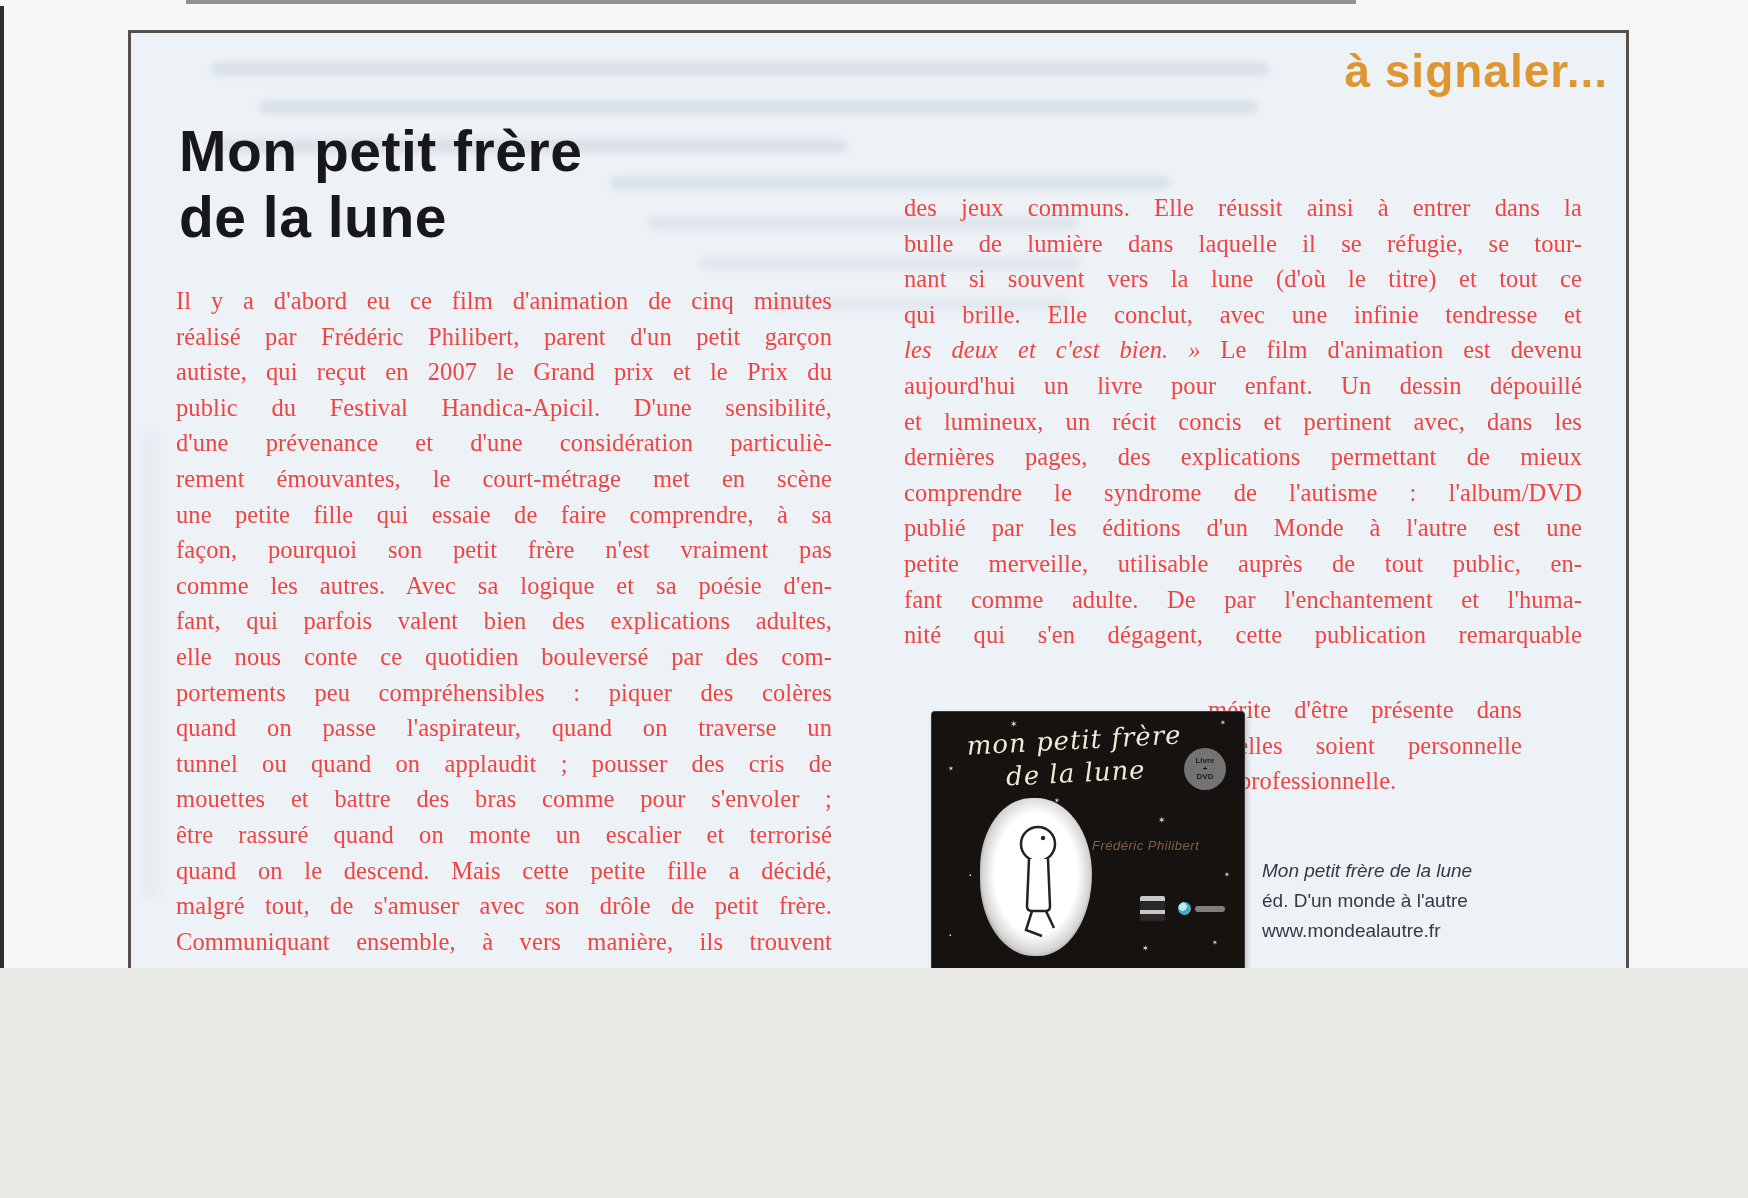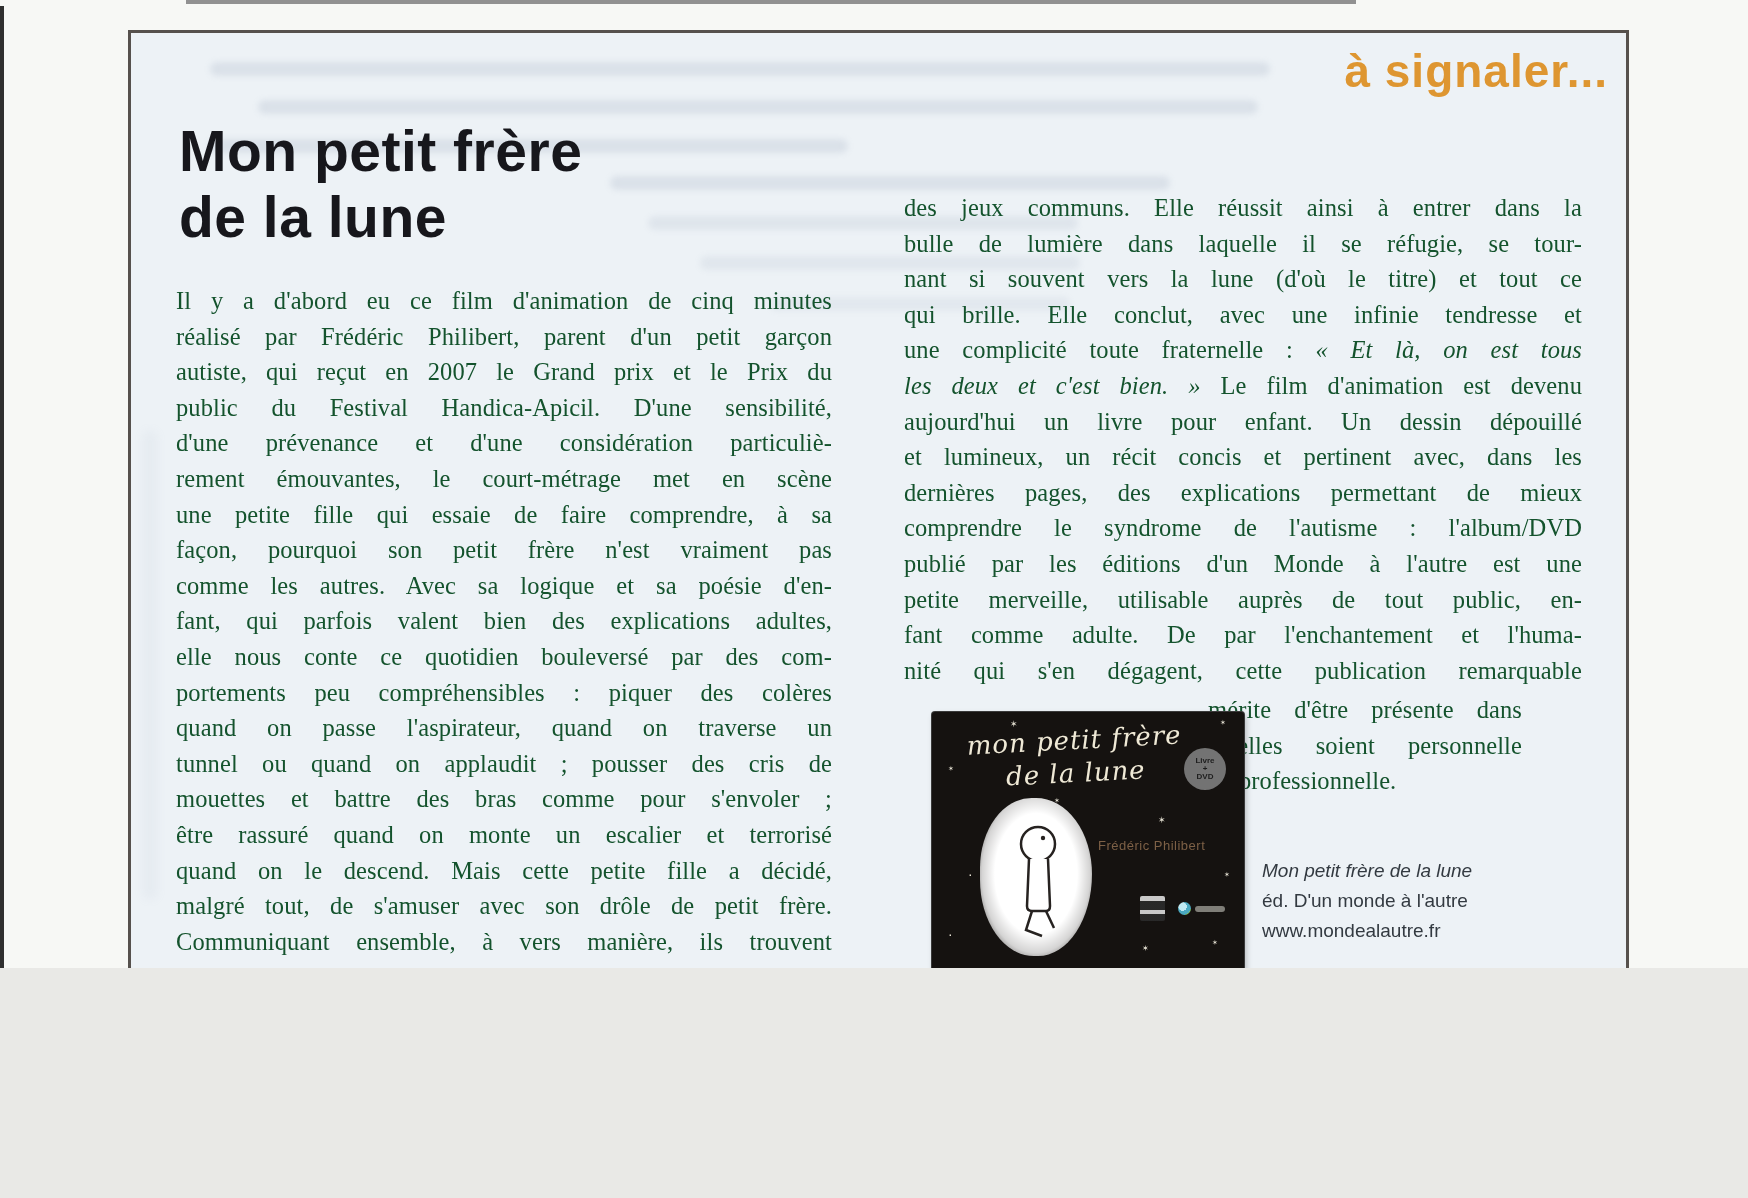--- a/index.html
+++ b/index.html
@@ -31,21 +31,21 @@
   }
 
   
   .title { position:absolute; left:179px; top:118px; width:620px; }
   .title .tline {
     font-size:57px; line-height:66px; font-weight:600; letter-spacing:.5px;
     color:#17171c;
   }
 
   
-  .bodytext { font-family:"Liberation Serif","DejaVu Serif",serif; color:#14532d; }
+  .bodytext { font-family:"Liberation Serif","DejaVu Serif",serif; color:#ef4444; }
   .bodytext .tline { font-size:24.5px; line-height:35.6px; letter-spacing:.1px; }
   .justified .tline { text-align:justify; text-align-last:justify; }
   .narrow .tline:last-child { text-align-last:left; }
   .it { font-style:italic; }
 
   .col-left   { position:absolute; left:176px;  top:283px; width:656px; }
   .col-right  { position:absolute; left:904px;  top:190px; width:678px; }
   .col-narrow { position:absolute; left:1208px; top:692px; width:314px; }
 
   
@@ -65,22 +65,23 @@
     align-items:center; justify-content:center; text-align:center;
   }
   .badge .tline { font-size:8px; line-height:8px; font-weight:700; }
   .glow {
     position:absolute; left:48px; top:86px; width:112px; height:158px;
     background:radial-gradient(ellipse at 50% 48%, #ffffff 52%, rgba(255,255,255,.82) 68%, rgba(255,255,255,.18) 86%, rgba(255,255,255,0) 100%);
     border-radius:48% 52% 50% 50%/46% 50% 54% 50%;
   }
   .glow svg { position:absolute; left:22px; top:20px; }
   .cover-author {
-    position:absolute; left:166px; top:126px; font-size:13px; letter-spacing:.5px;
+    position:absolute; left:160px; top:126px; font-size:13px; letter-spacing:.5px;
     color:#7d6046;
+    font-style:italic;
   }
   .logo-sq {
     position:absolute; left:208px; top:184px; width:25px; height:25px;
     background:linear-gradient(#ddd 0 5px, #2b2b2b 5px 14px, #ddd 14px 18px, #2b2b2b 18px 25px);
     border-radius:2px; opacity:.9;
   }
   .logo-circ { position:absolute; left:246px; top:190px; display:flex; align-items:center; gap:4px; }
   .logo-circ .dot { width:13px; height:13px; border-radius:50%; background:radial-gradient(circle at 35% 35%, #bfe9f2 0 35%, #4aa8c0 36% 70%, #7ec26a 71% 100%); }
   .logo-circ .txt { width:30px; height:6px; background:#9a9a92; border-radius:3px; opacity:.8; }
   .star { position:absolute; color:#e6e2d4; font-size:9px; line-height:9px; }
@@ -150,21 +151,20 @@
       <div class="tline">quand on le descend. Mais cette petite fille a décidé,</div>
       <div class="tline">malgré tout, de s'amuser avec son drôle de petit frère.</div>
       <div class="tline">Communiquant ensemble, à vers manière, ils trouvent</div>
     </div>
 
   <div class="col-right bodytext justified">
       <div class="tline">des jeux communs. Elle réussit ainsi à entrer dans la</div>
       <div class="tline">bulle de lumière dans laquelle il se réfugie, se tour-</div>
       <div class="tline">nant si souvent vers la lune (d'où le titre) et tout ce</div>
       <div class="tline">qui brille. Elle conclut, avec une infinie tendresse et</div>
-      <div class="tline"><span>une complicité toute fraternelle : </span><span class="it">« Et là, on est tous</span></div>
       <div class="tline"><span class="it">les deux et c'est bien. »</span><span> Le film d'animation est devenu</span></div>
       <div class="tline">aujourd'hui un livre pour enfant. Un dessin dépouillé</div>
       <div class="tline">et lumineux, un récit concis et pertinent avec, dans les</div>
       <div class="tline">dernières pages, des explications permettant de mieux</div>
       <div class="tline">comprendre le syndrome de l'autisme : l'album/DVD</div>
       <div class="tline">publié par les éditions d'un Monde à l'autre est une</div>
       <div class="tline">petite merveille, utilisable auprès de tout public, en-</div>
       <div class="tline">fant comme adulte. De par l'enchantement et l'huma-</div>
       <div class="tline">nité qui s'en dégagent, cette publication remarquable</div>
     </div>

